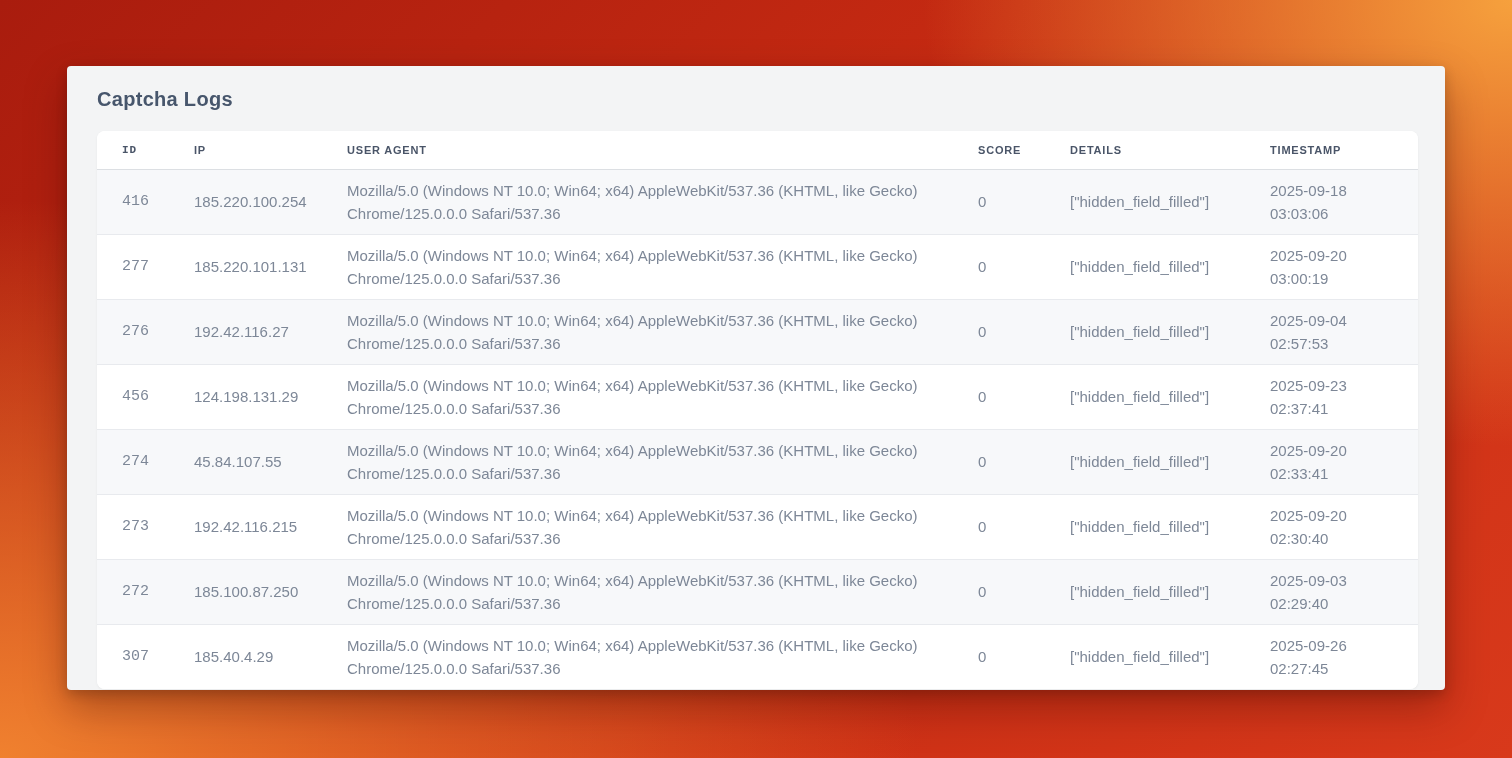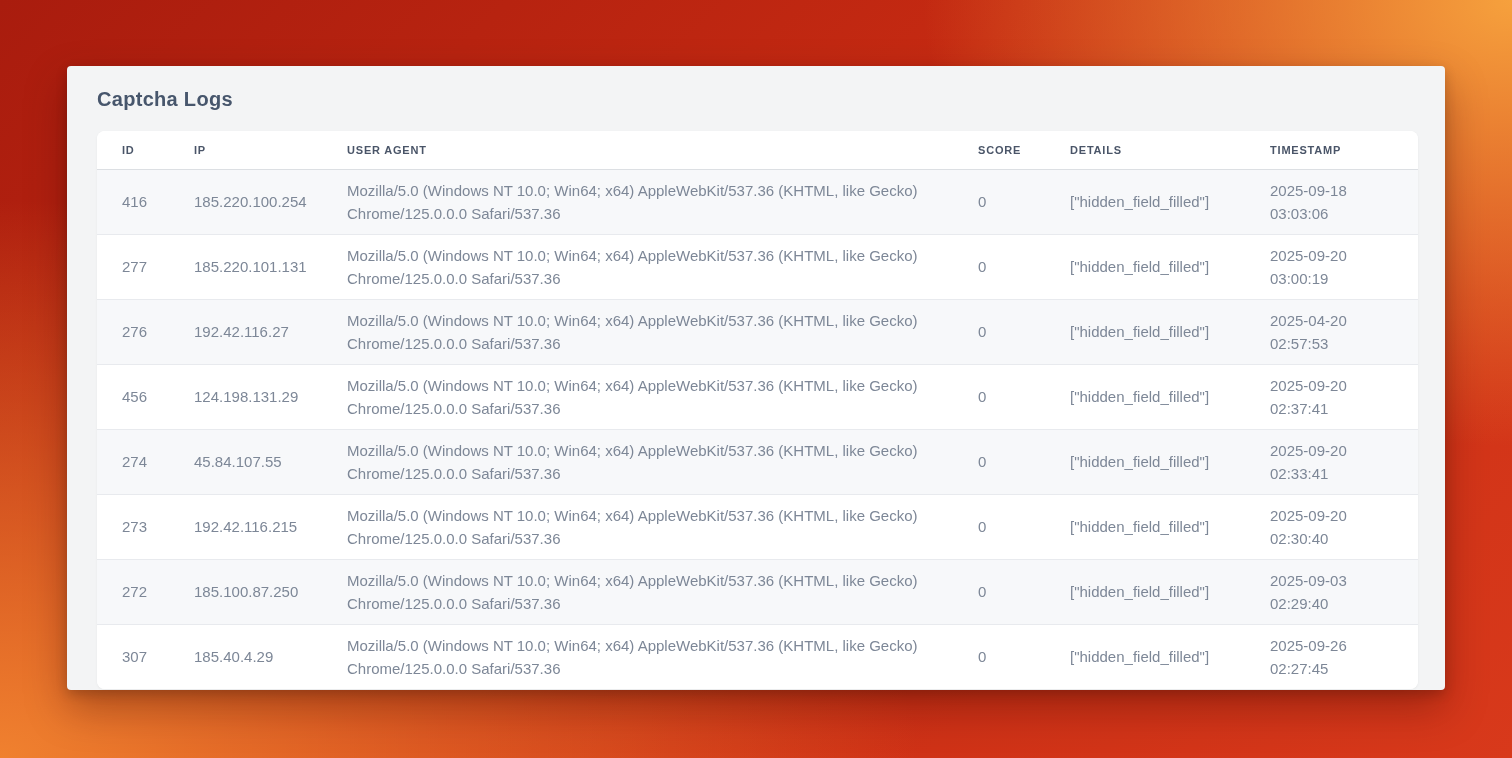--- a/index.html
+++ b/index.html
@@ -62,21 +62,21 @@
   }
   td {
     height: 65px;
     vertical-align: middle;
     font-size: 15px;
     line-height: 23px;
     color: #7d8797;
     border-bottom: 1px solid #e8eaee;
     padding-right: 26px;
   }
-  th:first-child, td:first-child { padding-left: 25px; }
+  th:first-child, td:first-child { padding-left: 25px; font-family: Liberation Mono, monospace; }
   tbody tr:nth-child(odd) { background: #f7f8fa; }
   tbody tr:nth-child(even) { background: #ffffff; }
   tbody tr:last-child td { border-bottom: none; }
 </style>
 </head>
 <body>
 
 <div class="card">
   <h1 class="title">Captcha Logs</h1>
   <div class="table-wrap">
@@ -115,29 +115,29 @@
             <td>0</td>
             <td>["hidden_field_filled"]</td>
             <td>2025-09-20 03:00:19</td>
           </tr>
           <tr>
             <td>276</td>
             <td>192.42.116.27</td>
             <td>Mozilla/5.0 (Windows NT 10.0; Win64; x64) AppleWebKit/537.36 (KHTML, like Gecko) Chrome/125.0.0.0 Safari/537.36</td>
             <td>0</td>
             <td>["hidden_field_filled"]</td>
-            <td>2025-04-20 02:57:53</td>
+            <td>2025-09-04 02:57:53</td>
           </tr>
           <tr>
             <td>456</td>
             <td>124.198.131.29</td>
             <td>Mozilla/5.0 (Windows NT 10.0; Win64; x64) AppleWebKit/537.36 (KHTML, like Gecko) Chrome/125.0.0.0 Safari/537.36</td>
             <td>0</td>
             <td>["hidden_field_filled"]</td>
-            <td>2025-09-20 02:37:41</td>
+            <td>2025-09-23 02:37:41</td>
           </tr>
           <tr>
             <td>274</td>
             <td>45.84.107.55</td>
             <td>Mozilla/5.0 (Windows NT 10.0; Win64; x64) AppleWebKit/537.36 (KHTML, like Gecko) Chrome/125.0.0.0 Safari/537.36</td>
             <td>0</td>
             <td>["hidden_field_filled"]</td>
             <td>2025-09-20 02:33:41</td>
           </tr>
           <tr>

